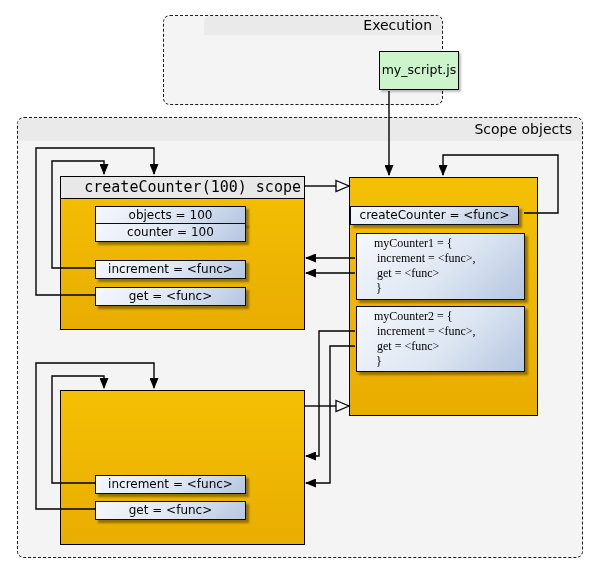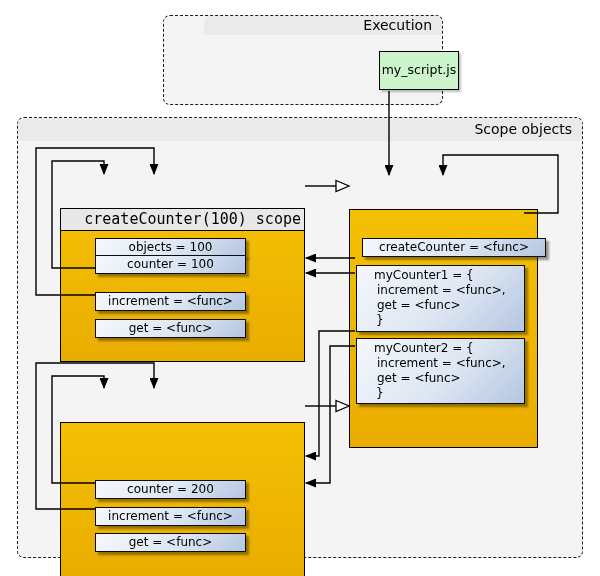--- a/index.html
+++ b/index.html
@@ -20,21 +20,20 @@
     font-size:14px; text-align:right; box-sizing:border-box; padding-right:10px;
   }
   .exec-header { height:19px; line-height:19px;margin-left:40px; }
   .scope-header-band { height:23px; line-height:23px; }
 
   
   .scope-box {
     position:absolute; box-sizing:border-box;
     border:1.6px solid #000; z-index:1;
     background:linear-gradient(180deg, var(--gold_light,#f6c10a), var(--gold_dark,#e9ad00));
-    margin-top:32px;
   }
   .scope-box-header {
     position:absolute; left:0; top:0; right:0; box-sizing:border-box;
     background:var(--box_header,#e8e8e8); border-bottom:1.4px solid #000;
     font-family:"DejaVu Sans Mono", monospace; font-size:15px;
     text-align:right; white-space:nowrap;
   }
   .h22 { height:22px; line-height:20px; padding-right:3px; }
   .h21 { height:21px; line-height:19px; padding-right:6px; }
 
@@ -47,21 +46,21 @@
     font-size:12px; text-align:center; line-height:16px;
   }
   
   .obj-box {
     position:absolute; box-sizing:border-box;
     border:1.5px solid #0b0b14;
     background:linear-gradient(135deg, var(--var_light,#f5f8fc) 0%, #dde6f2 55%, var(--var_dark,#b5c6e1) 100%);
     box-shadow:2.5px 2.5px 2px rgba(45,33,0,0.45);
     font-size:12px; padding-top:2px;
   }
-  .obj-line { height:15px; line-height:15px; padding-left:17px; white-space:nowrap; }
+  .obj-line { height:15px; line-height:15px; padding-left:17px; white-space:nowrap;font-family:Liberation Serif, serif; }
   .obj-line.indent { padding-left:20px; }
   .obj-line.close { padding-left:19px; }
 
   .script-box {
     position:absolute; left:350px; top:51px; width:80px; height:39px;
     box-sizing:border-box; border:1.5px solid #000;
     background:var(--script_green,#ccf5cc);
     box-shadow:2px 2px 2px rgba(0,0,0,0.25);
     font-size:12.5px; text-align:center; line-height:36px; z-index:1;margin-left:29px;
   }
@@ -85,37 +84,36 @@
 
   <div class="scope-box" style="left:60px; top:176px; width:245px; height:154px;">
     <div class="scope-box-header h22">createCounter(100) scope</div>
     <div class="var-box" style="left:34px; top:29px;  width:151px;">objects = 100</div>
     <div class="var-box" style="left:34px; top:46px;  width:151px;">counter = 100</div>
     <div class="var-box" style="left:34px; top:83px;  width:151px;">increment = &lt;func&gt;</div>
     <div class="var-box" style="left:34px; top:110px; width:151px;">get = &lt;func&gt;</div>
   </div>
 
   <div class="scope-box" style="left:349px; top:177px; width:189px; height:239px;">
-    <div class="var-box" style="left:12px; top:28px; width:184px;">createCounter = &lt;func&gt;</div>
+    <div class="var-box" style="left:0; top:28px; width:169px;">createCounter = &lt;func&gt;</div>
     <div class="obj-box" style="left:6px; top:55px; width:169px; height:67px;">
       <div class="obj-line">myCounter1 = {</div>
       <div class="obj-line indent">increment = &lt;func&gt;,</div>
       <div class="obj-line indent">get = &lt;func&gt;</div>
       <div class="obj-line close">}</div>
     </div>
     <div class="obj-box" style="left:6px; top:128px; width:169px; height:66px;">
       <div class="obj-line">myCounter2 = {</div>
       <div class="obj-line indent">increment = &lt;func&gt;,</div>
       <div class="obj-line indent">get = &lt;func&gt;</div>
       <div class="obj-line close">}</div>
     </div>
   </div>
 
   <div class="scope-box" style="left:60px; top:390px; width:245px; height:155px;">
-    <div class="var-box" style="left:34px; top:57px;  width:151px;">counter = 200</div>
     <div class="var-box" style="left:34px; top:84px;  width:151px;">increment = &lt;func&gt;</div>
     <div class="var-box" style="left:34px; top:110px; width:151px;">get = &lt;func&gt;</div>
   </div>
 
   <svg class="wires" width="600" height="576" viewBox="0 0 600 576">
     <defs>
       <marker id="arr" markerWidth="11" markerHeight="9" refX="10" refY="4.5" orient="auto" markerUnits="userSpaceOnUse">
         <path d="M0,0 L11,4.5 L0,9 Z" fill="#000"></path>
       </marker>
     </defs>

